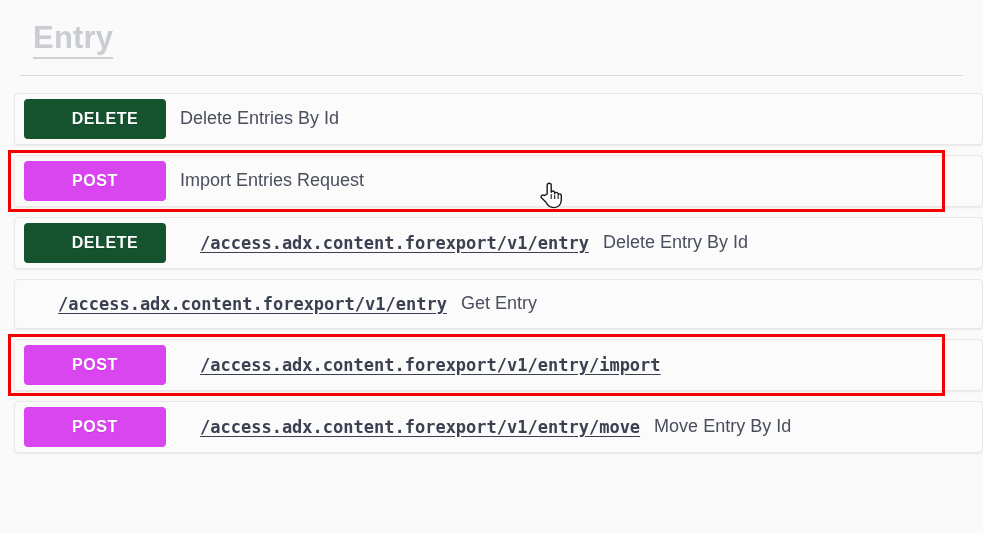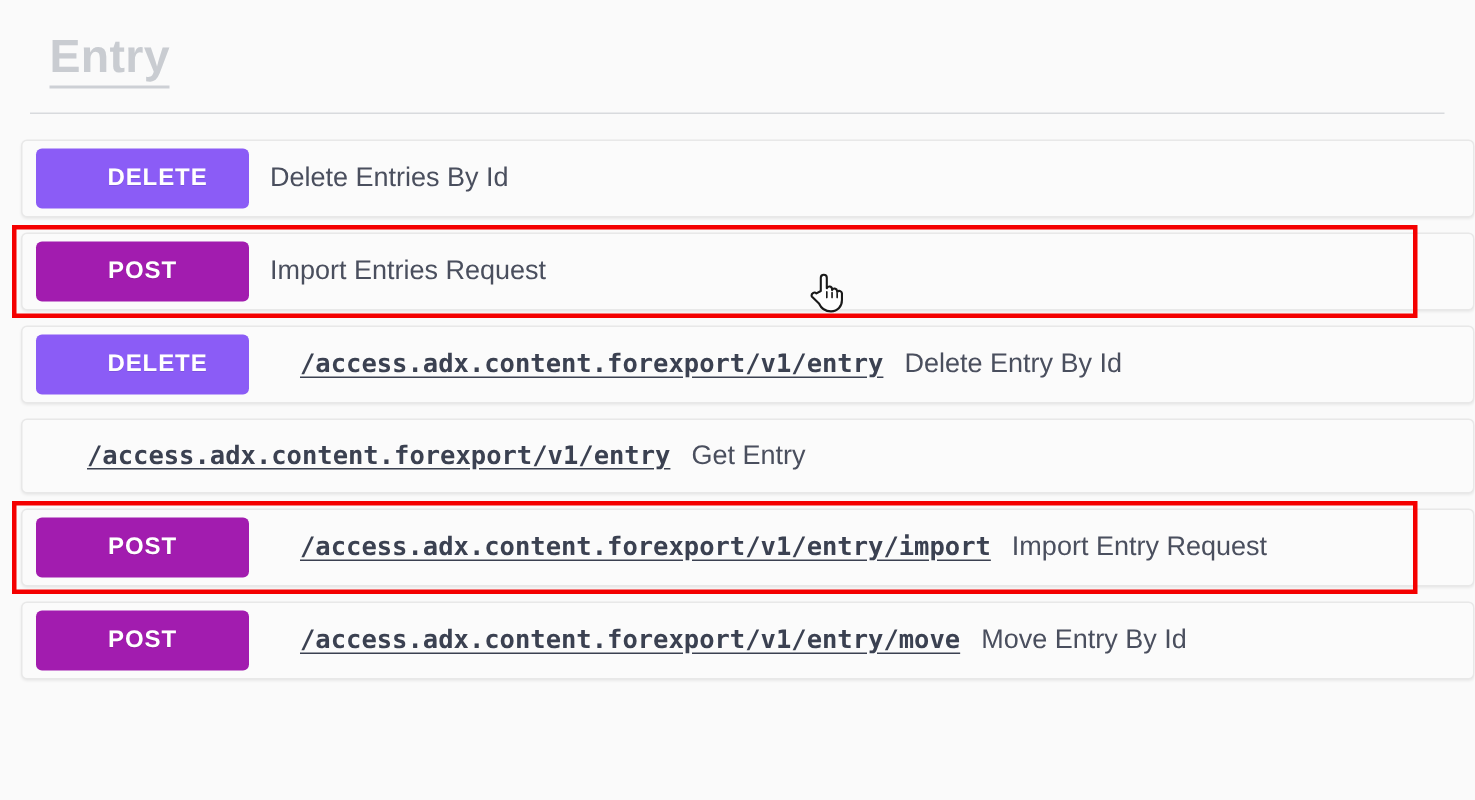--- a/index.html
+++ b/index.html
@@ -93,22 +93,22 @@
     font-size: 16px;
     font-weight: 700;
     letter-spacing: 0.6px;
     display: flex;
     align-items: center;
     justify-content: center;
     text-shadow: 0 1px 0 rgba(0,0,0,0.10);
     box-sizing: border-box;
   }
   .method.get    { background: #3d7589; }
-  .method.post   { background: #a21caf; }
-  .method.delete { background: #8b5cf6; padding-left: 20px; }
+  .method.post   { background: #d946ef; }
+  .method.delete { background: #14532d; padding-left: 20px; }
 
   .op-path {
     margin-left: 34px;
     font-family: "DejaVu Sans Mono", "Liberation Mono", monospace;
     font-size: 17px;
     font-weight: 700;
     color: #3b4151;
     text-decoration: underline;
     text-underline-offset: 3px;
     white-space: nowrap;
@@ -163,21 +163,20 @@
       <div class="op-wrap">
         <div class="op-row">
           <div class="op-path">/access.adx.content.forexport/v1/entry</div>
           <div class="op-desc">Get Entry</div>
         </div>
       </div>
       <div class="op-wrap highlight">
         <div class="op-row">
           <div class="method post">POST</div>
           <div class="op-path">/access.adx.content.forexport/v1/entry/import</div>
-          <div class="op-desc">Import Entry Request</div>
         </div>
       </div>
       <div class="op-wrap">
         <div class="op-row">
           <div class="method post">POST</div>
           <div class="op-path">/access.adx.content.forexport/v1/entry/move</div>
           <div class="op-desc">Move Entry By Id</div>
         </div>
       </div>
     </div>

